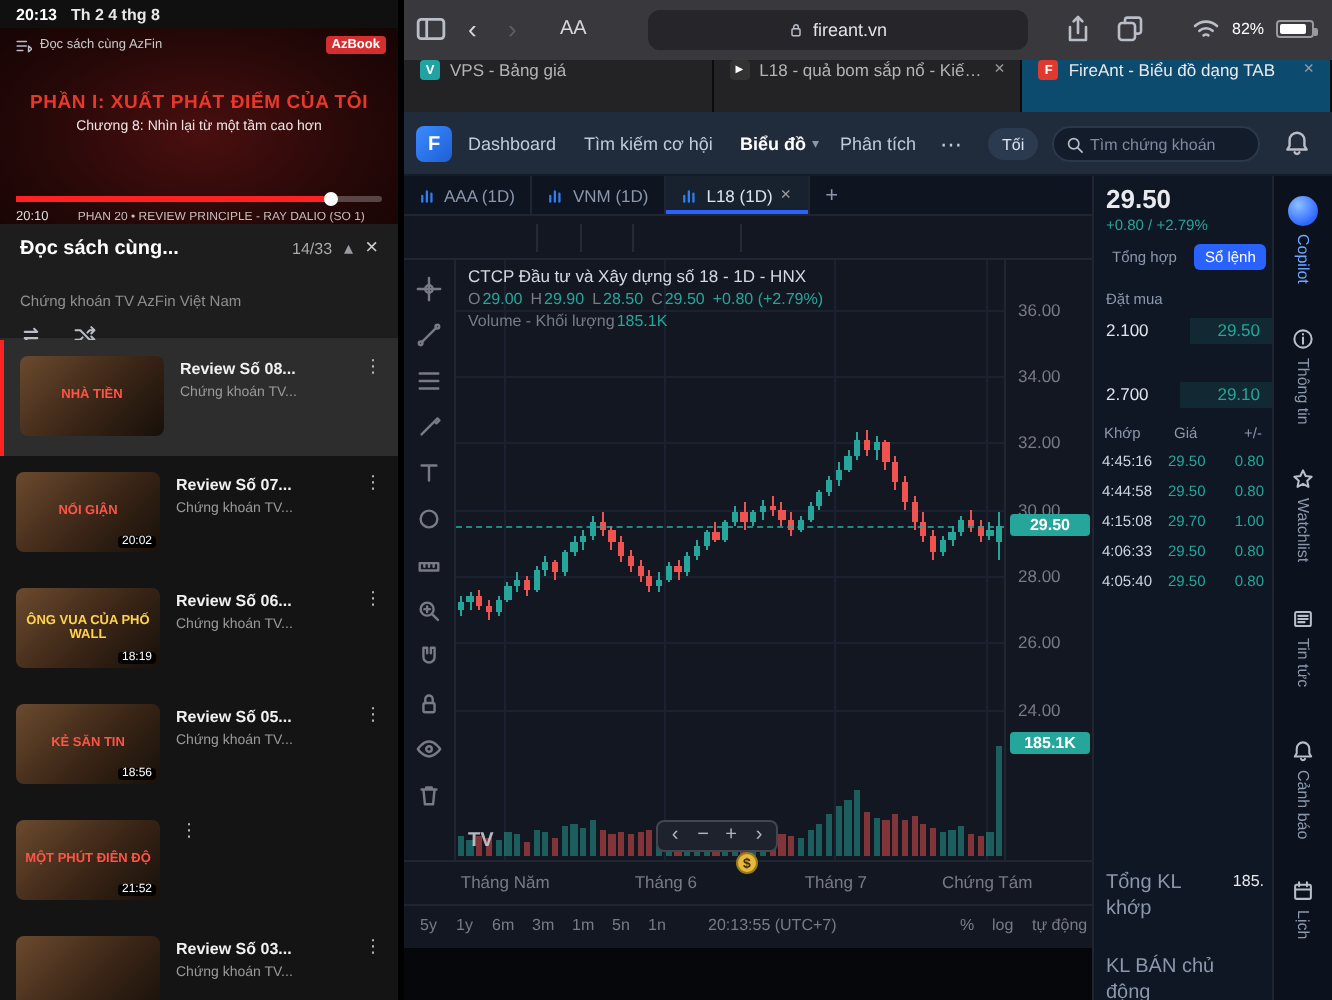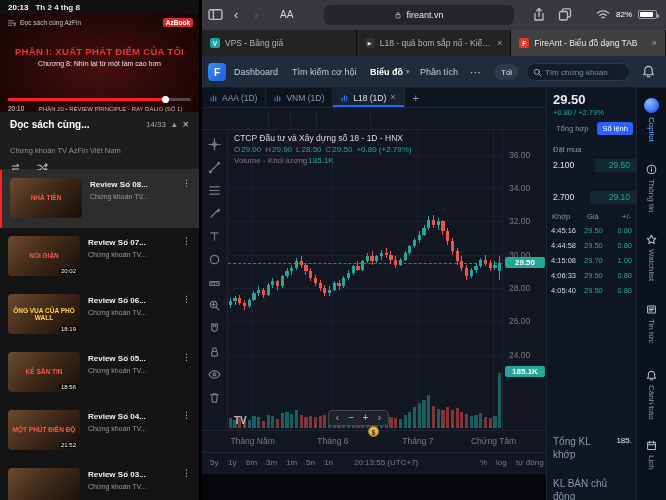--- a/index.html
+++ b/index.html
@@ -43,22 +43,22 @@
   #right-pane{position:absolute;left:202px;top:0;width:464px;height:500px;background:#0b0e14}
   .sf-toolbar{position:absolute;top:0;left:0;width:100%;height:30px;background:#39393d}
   .addr{position:absolute;left:122px;top:5px;width:190px;height:20px;border-radius:6px;background:#26262a;display:flex;align-items:center;justify-content:center;gap:4px;color:#e3e3e5;font-size:9px}
   .sf-chev{position:absolute;top:7px;font-size:13px;line-height:15px;color:#d8d8dc}
   .sf-txt{position:absolute;top:9px;font-size:10px;color:#d8d8dc}
   .pct{position:absolute;top:10px;font-size:8px;color:#fff}
   .batt{position:absolute;top:10px;width:19px;height:9px;border:1px solid #9a9a9e;border-radius:2px}
   .batt i{position:absolute;left:1px;top:1px;bottom:1px;width:78%;background:#fff;border-radius:1px}
   .batt b{position:absolute;right:-3px;top:2.5px;width:2px;height:4px;background:#9a9a9e;border-radius:0 1px 1px 0}
   .sf-tabs{position:absolute;top:30px;left:0;width:100%;height:26px;background:#1c1c1e;display:flex}
-  .sf-tab{position:relative;height:100%;display:flex;align-items:center;gap:5px;padding:0 8px;font-size:8.5px;color:#b4b4b8;border-right:1px solid #0c0c0e;background:#232325;flex:1;min-width:0}
-  .sf-tab.active{background:#404040;color:#eaeaec}
+  .sf-tab{position:relative;height:100%;display:flex;align-items:flex-start;gap:5px;padding:0 8px;font-size:8.5px;color:#b4b4b8;border-right:1px solid #0c0c0e;background:#232325;flex:1;min-width:0}
+  .sf-tab.active{background:#0c4a6e;color:#eaeaec}
   .sf-tab .t{flex:1;white-space:nowrap;overflow:hidden;text-overflow:ellipsis}
   .fav{width:10px;height:10px;border-radius:2px;flex:none;display:flex;align-items:center;justify-content:center;font-size:6.5px;font-weight:bold;color:#fff}
   .tx{color:#9a9aa0;font-size:9px;line-height:1}
   
   .fa-header{position:absolute;top:56px;left:0;width:100%;height:32px;background:#202b3b;border-bottom:1px solid #141c28}
   .fa-logo{position:absolute;left:6px;top:7px;width:18px;height:18px;border-radius:4px;background:linear-gradient(135deg,#3a8bff,#1f5fd6);color:#fff;font-weight:800;font-size:10px;display:flex;align-items:center;justify-content:center}
   .fa-nav{position:absolute;top:0;height:32px;display:flex;align-items:center;font-size:9px;color:#c2cad8;gap:3px}
   .fa-nav.on{color:#fff;font-weight:bold}
   .caret{font-size:7px;color:#8b97ab}
   .theme-pill{position:absolute;left:292px;top:8px;height:16px;padding:0 7px;border-radius:8px;background:#2c3a50;color:#dbe4f2;font-size:8px;display:flex;align-items:center}
@@ -226,24 +226,20 @@
           <div class="ttl">Review Số 05...</div>
           <div class="chn">Chứng khoán TV...</div>
         </div>
       <span class="kebab">⋮</span>
     </div>
     <div class="pl-item">
       <div class="thumb">
         <span class="cap">MỘT PHÚT ĐIÊN ĐỘ</span>
         <span class="dur">21:52</span>
       </div>
-      <div class="meta">
-          <div class="ttl">Review Số 04...</div>
-          <div class="chn">Chứng khoán TV...</div>
-        </div>
       <span class="kebab">⋮</span>
     </div>
     <div class="pl-item">
       <div class="thumb">
         <span class="cap"></span>
 
       </div>
       <div class="meta">
           <div class="ttl">Review Số 03...</div>
           <div class="chn">Chứng khoán TV...</div>

